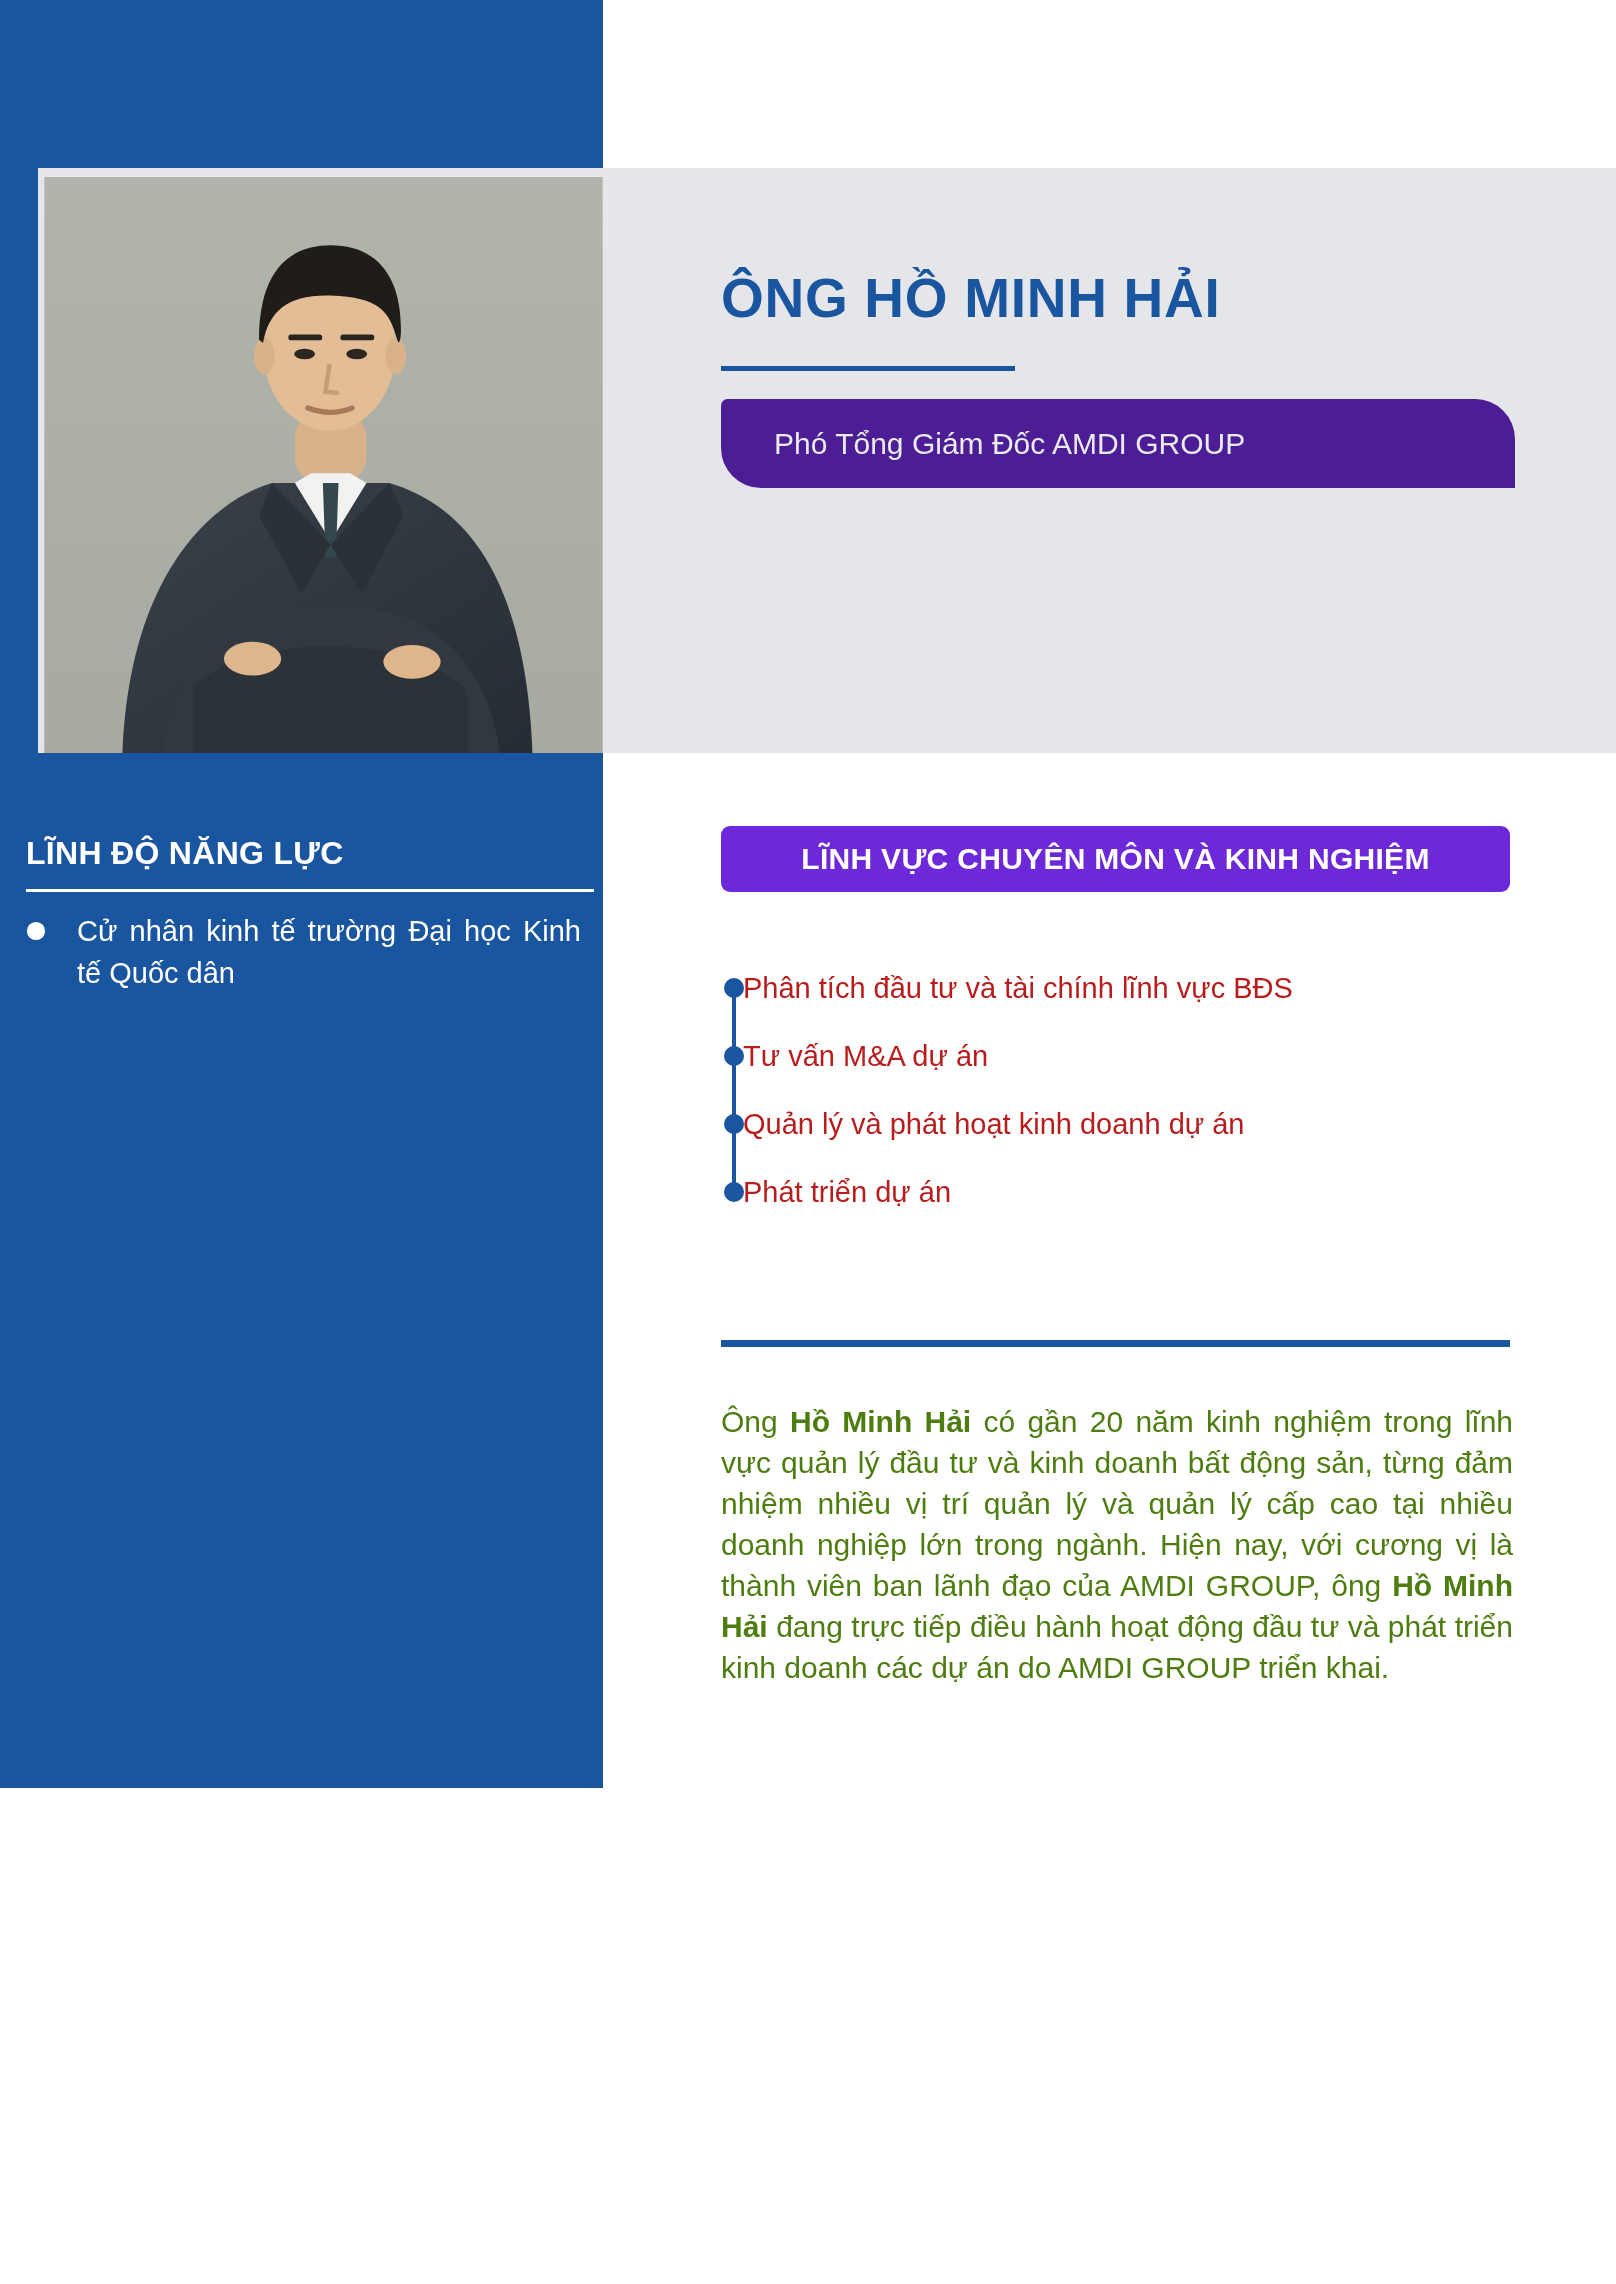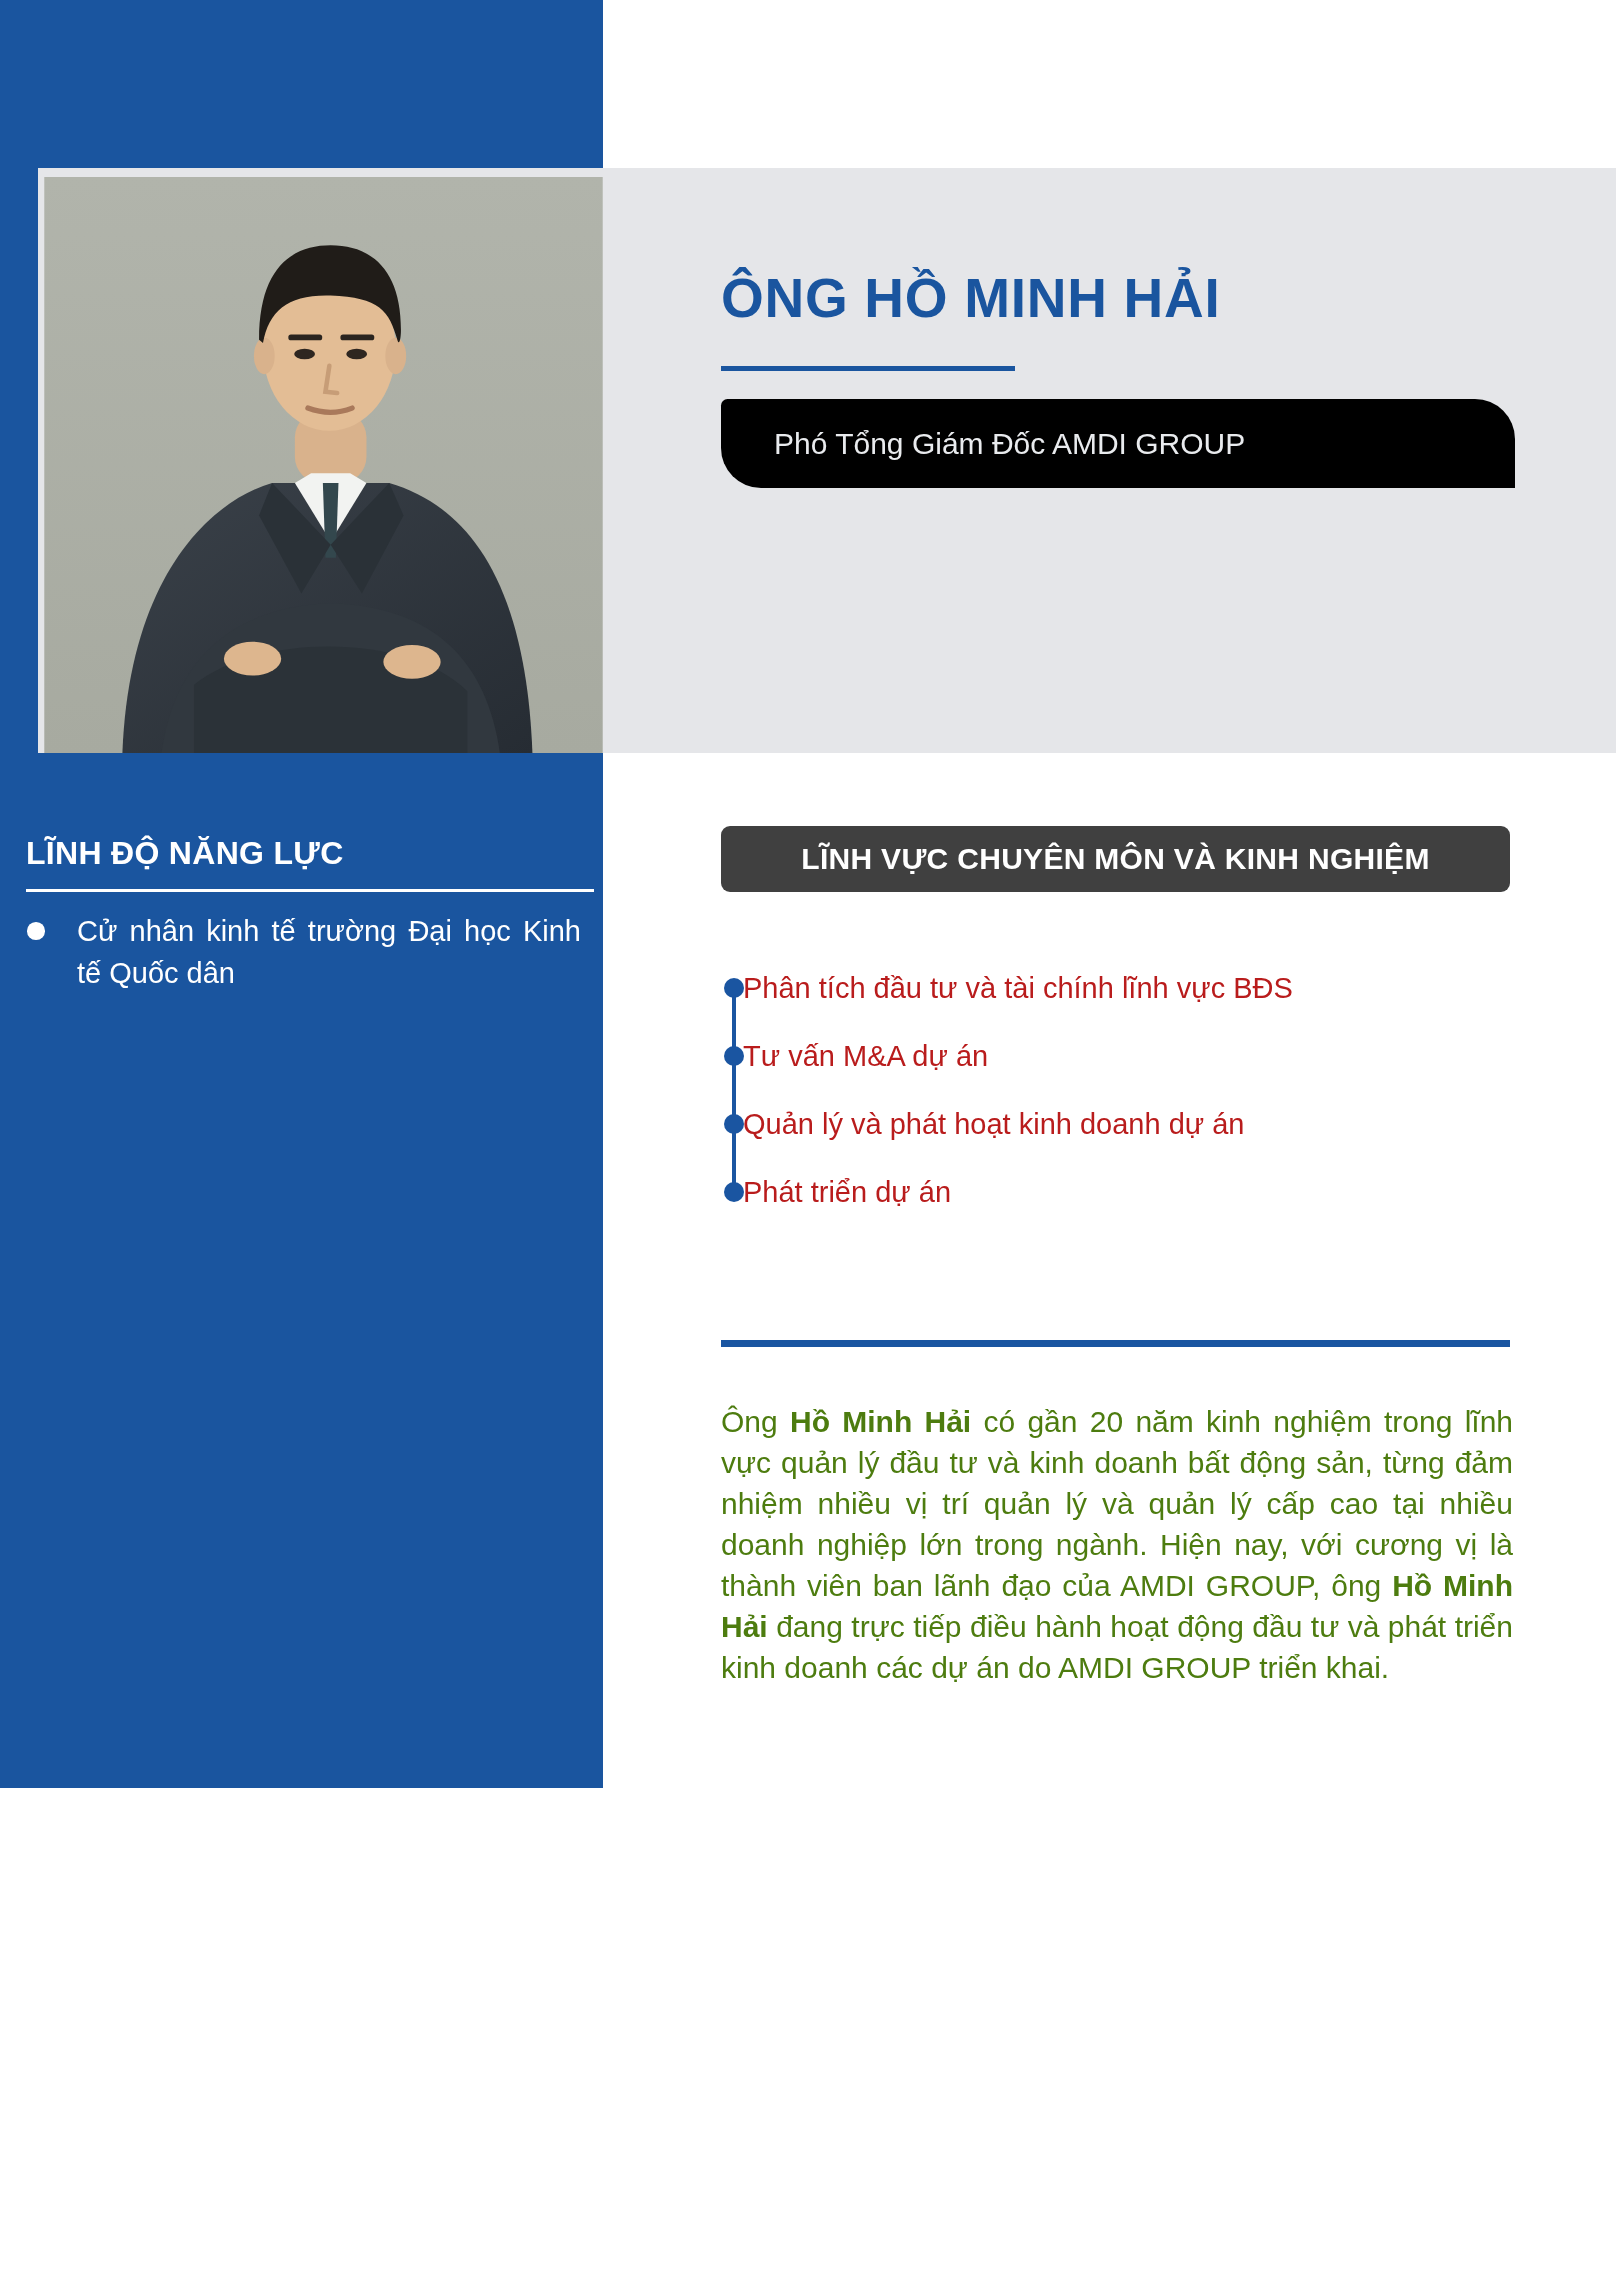--- a/index.html
+++ b/index.html
@@ -18,42 +18,42 @@
   .photo{position:absolute;left:44px;top:177px;width:559px;height:576px;overflow:hidden;}
   .photo svg{display:block;}
   
   .name{
     position:absolute;left:721px;top:266px;
     font-size:55px;font-weight:bold;color:#1A559F;letter-spacing:0.7px;white-space:nowrap;
   }
   .name-underline{position:absolute;left:721px;top:366px;width:294px;height:4.6px;background:#1A559F;}
   .role-pill{
     position:absolute;left:721px;top:399px;width:794px;height:89px;
-    background:#000000;border-radius:6.5px 40px 0 40px;
+    background:#4c1d95;border-radius:6.5px 40px 0 40px;
     color:#E9EBEE;font-size:30px;line-height:89px;
     padding-left:53px;box-sizing:border-box;white-space:nowrap;
   }
   
   .lp-heading{
     position:absolute;left:26px;top:835px;width:573px;
     color:#ffffff;font-size:32px;font-weight:bold;letter-spacing:0.3px;white-space:nowrap;
   }
   .lp-underline{position:absolute;left:26px;top:889px;width:568px;height:3.3px;background:#ffffff;}
   .lp-list{position:absolute;left:26px;top:910px;width:555px;margin:0;padding:0;list-style:none;}
   .lp-list li{
     position:relative;padding-left:51px;color:#ffffff;
     font-size:29px;line-height:42px;text-align:justify;text-align-last:left;
   }
   .lp-list li .dot{
     position:absolute;left:1.3px;top:12.4px;width:17.6px;height:17.6px;border-radius:50%;background:#ffffff;
   }
   
   .rp-bar{
     position:absolute;left:721px;top:826px;width:789px;height:66px;
-    background:#404040;border-radius:9px;
+    background:#6d28d9;border-radius:9px;
     color:#ffffff;font-size:30px;font-weight:bold;line-height:66px;text-align:center;
     letter-spacing:0.3px;white-space:nowrap;
   }
   .timeline{position:absolute;left:721px;top:954px;width:789px;}
   .tl-line{position:absolute;left:11px;top:34px;width:3.9px;height:205px;background:#1A55A1;}
   .tl-row{position:relative;height:68px;display:flex;align-items:center;}
   .tl-dot{
     position:absolute;left:3.3px;top:24px;width:20px;height:20px;border-radius:50%;background:#1A55A1;
   }
   .tl-label{margin-left:22px;font-size:29px;color:#b91c1c;white-space:nowrap;}

